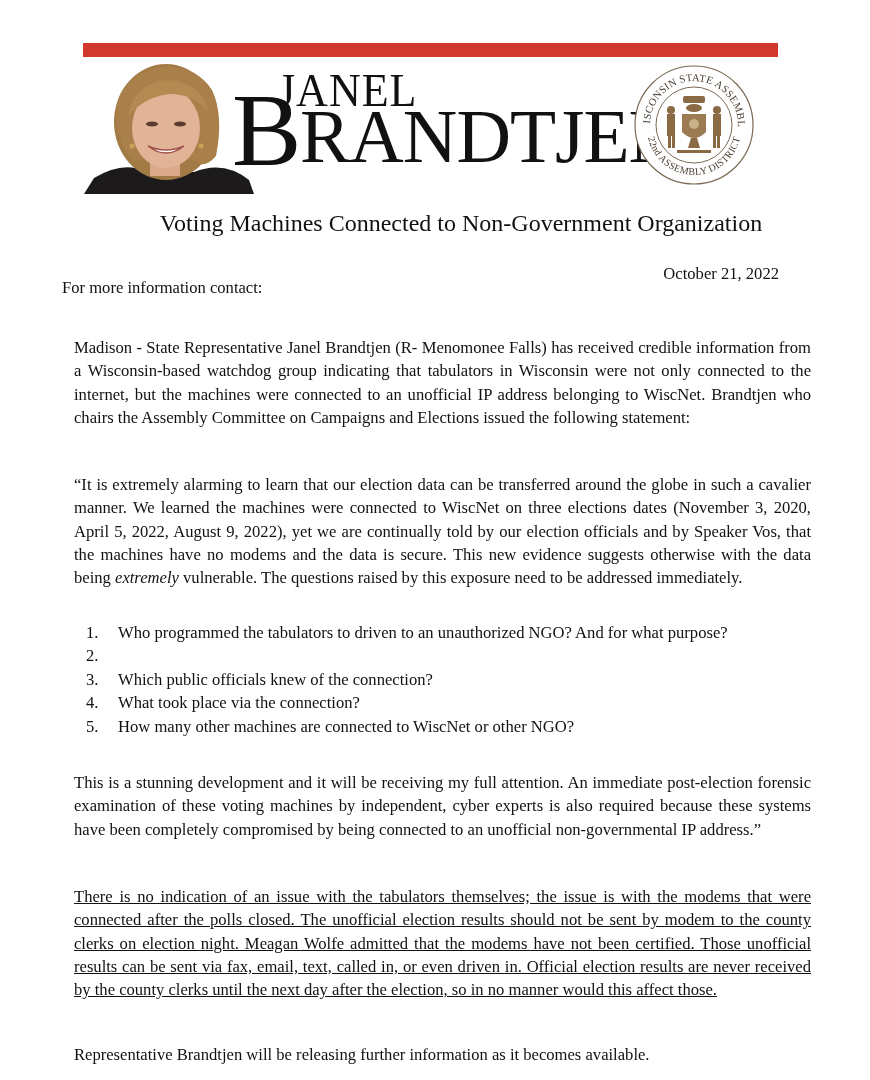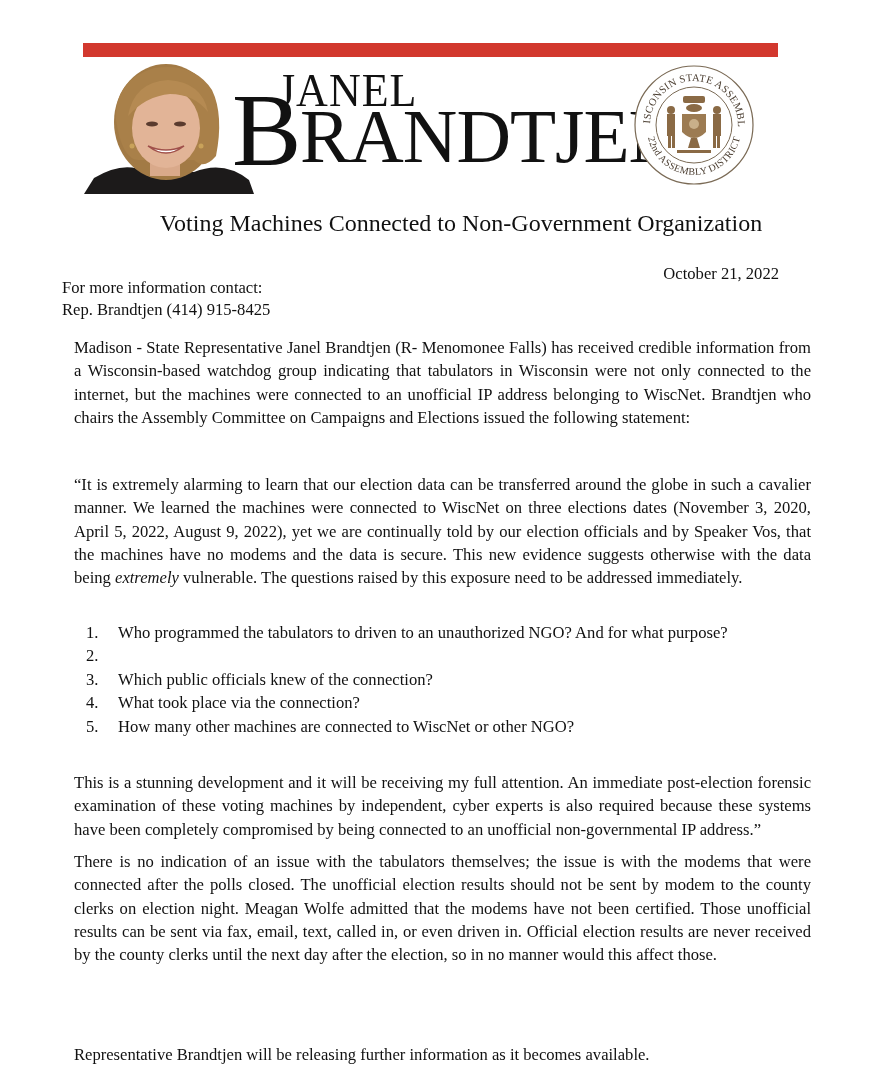--- a/index.html
+++ b/index.html
@@ -117,21 +117,21 @@
       left: 62px;
       width: 737px;
       font-size: 16.6px;
       line-height: 23.3px;
       text-align: justify;
       margin: 12px;
     }
     .p1 { top: 324px; }
     .p2 { top: 461px; }
     .p3 { top: 759px; }
-    .p4 { top: 838px; }
+    .p4 { top: 873px; text-decoration: underline; }
     .p5 { top: 1031px; }
     .questions {
       position: absolute;
       left: 86px;
       top: 621px;
       margin: 0;
       padding: 0;
       list-style: none;
       font-size: 16.6px;
       line-height: 23.4px;
@@ -214,21 +214,20 @@
       <path d="M55 84 L67 84 L64 74 L58 74 Z"></path>
       <rect x="44" y="86" width="34" height="3"></rect>
     </g>
   </svg>
 </div>
 
 <div class="doc-title">Voting Machines Connected to Non-Government Organization</div>
 
 <div class="contact">
   <div>For more information contact:</div>
-  <div>Rep. Brandtjen (414) 915-8425</div>
 </div>
 
 <div class="date">October 21, 2022</div>
 
 <p class="para p1">Madison - State Representative Janel Brandtjen (R- Menomonee Falls) has received credible information from a Wisconsin-based watchdog group indicating that tabulators in Wisconsin were not only connected to the internet, but the machines were connected to an unofficial IP address belonging to WiscNet. Brandtjen who chairs the Assembly Committee on Campaigns and Elections issued the following statement:</p>
 
 <p class="para p2"><span>“It is extremely alarming to learn that our election data can be transferred around the globe in such a cavalier manner. We learned the machines were connected to WiscNet on three elections dates (November 3, 2020, April 5, 2022, August 9, 2022), yet we are continually told by our election officials and by Speaker Vos, that the machines have no modems and the data is secure. This new evidence suggests otherwise with the data being </span><em>extremely</em><span> vulnerable. The questions raised by this exposure need to be addressed immediately.</span></p>
 
 <ol class="questions">
   <li>

